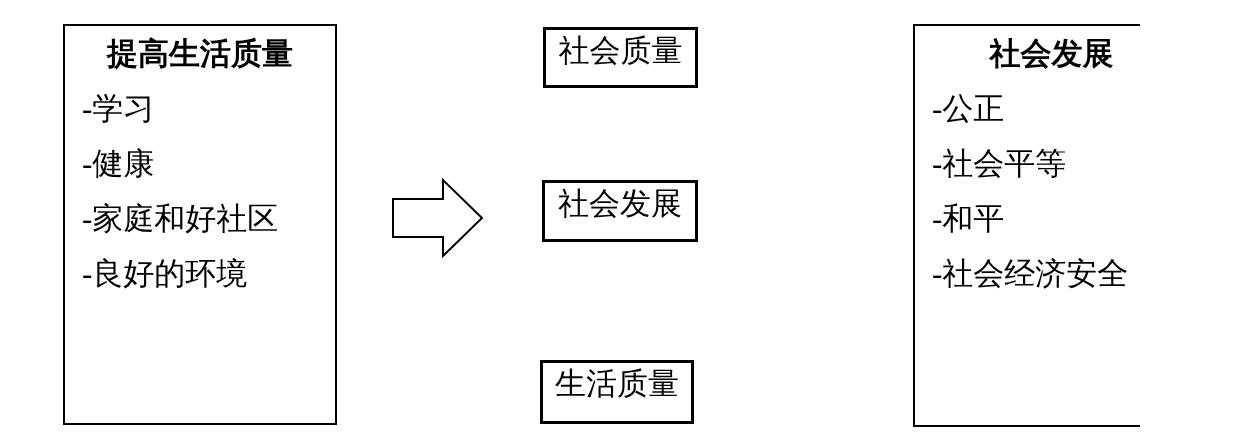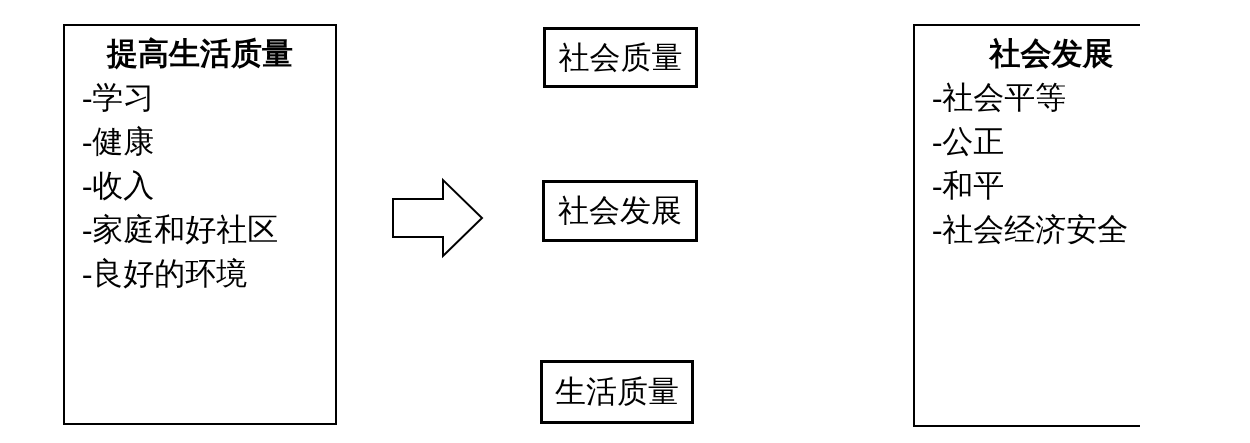--- a/index.html
+++ b/index.html
@@ -21,31 +21,31 @@
     line-height: 44px;
   }
   .list-box .box-title {
     font-weight: bold;
     text-align: center;
     padding-top: 6px;
   }
   .list-box .box-items {
     padding-left: 17px;
   }
-  .box-item { white-space: normal; }
+  .box-item { white-space: normal; margin-top: 11px; }
   #source-box { left: 63px; top: 24px; width: 274px; height: 401px; }
   #result-box { left: 913px; top: 24px; width: 277px; height: 403px; }
   #result-box .box-items { padding-right: 26px; }
   .mini-box {
     position: absolute;
     box-sizing: border-box;
     border: 3px solid #000000;
     background: #ffffff;
     display: flex;
-    align-items: center;
+    align-items: flex-start;
     justify-content: center;
     font-size: 31px;
   }
   #mini-box-top    { left: 543px; top: 27px;  width: 155px; height: 61px; }
   #mini-box-middle { left: 542px; top: 180px; width: 156px; height: 62px; }
   #mini-box-bottom { left: 540px; top: 360px; width: 154px; height: 64px; }
   .arrow-wrap {
     position: absolute;
     left: 391px; top: 177px;
     width: 94px; height: 82px;
@@ -54,21 +54,20 @@
 </head>
 <body>
 
 <div class="canvas">
 
   <div class="list-box" id="source-box">
     <div class="box-title">提高生活质量</div>
     <div class="box-items">
       <div class="box-item">-学习</div>
       <div class="box-item">-健康</div>
-      <div class="box-item">-收入</div>
       <div class="box-item">-家庭和好社区</div>
       <div class="box-item">-良好的环境</div>
     </div>
   </div>
 
   <div class="arrow-wrap">
     <svg width="94" height="82" viewBox="0 0 94 82" xmlns="http://www.w3.org/2000/svg">
       <polygon points="2,22 52,22 52,3 91,41 52,79 52,60 2,60" fill="#ffffff" stroke="#000000" stroke-width="2" stroke-linejoin="miter"></polygon>
     </svg>
   </div>
@@ -79,20 +78,20 @@
   <div class="mini-box" id="mini-box-middle">
     <span>社会发展</span>
   </div>
   <div class="mini-box" id="mini-box-bottom">
     <span>生活质量</span>
   </div>
 
   <div class="list-box" id="result-box">
     <div class="box-title">社会发展</div>
     <div class="box-items">
+      <div class="box-item">-公正</div>
       <div class="box-item">-社会平等</div>
-      <div class="box-item">-公正</div>
       <div class="box-item">-和平</div>
       <div class="box-item">-社会经济安全</div>
     </div>
   </div>
 
 </div>
 
 </body></html>

